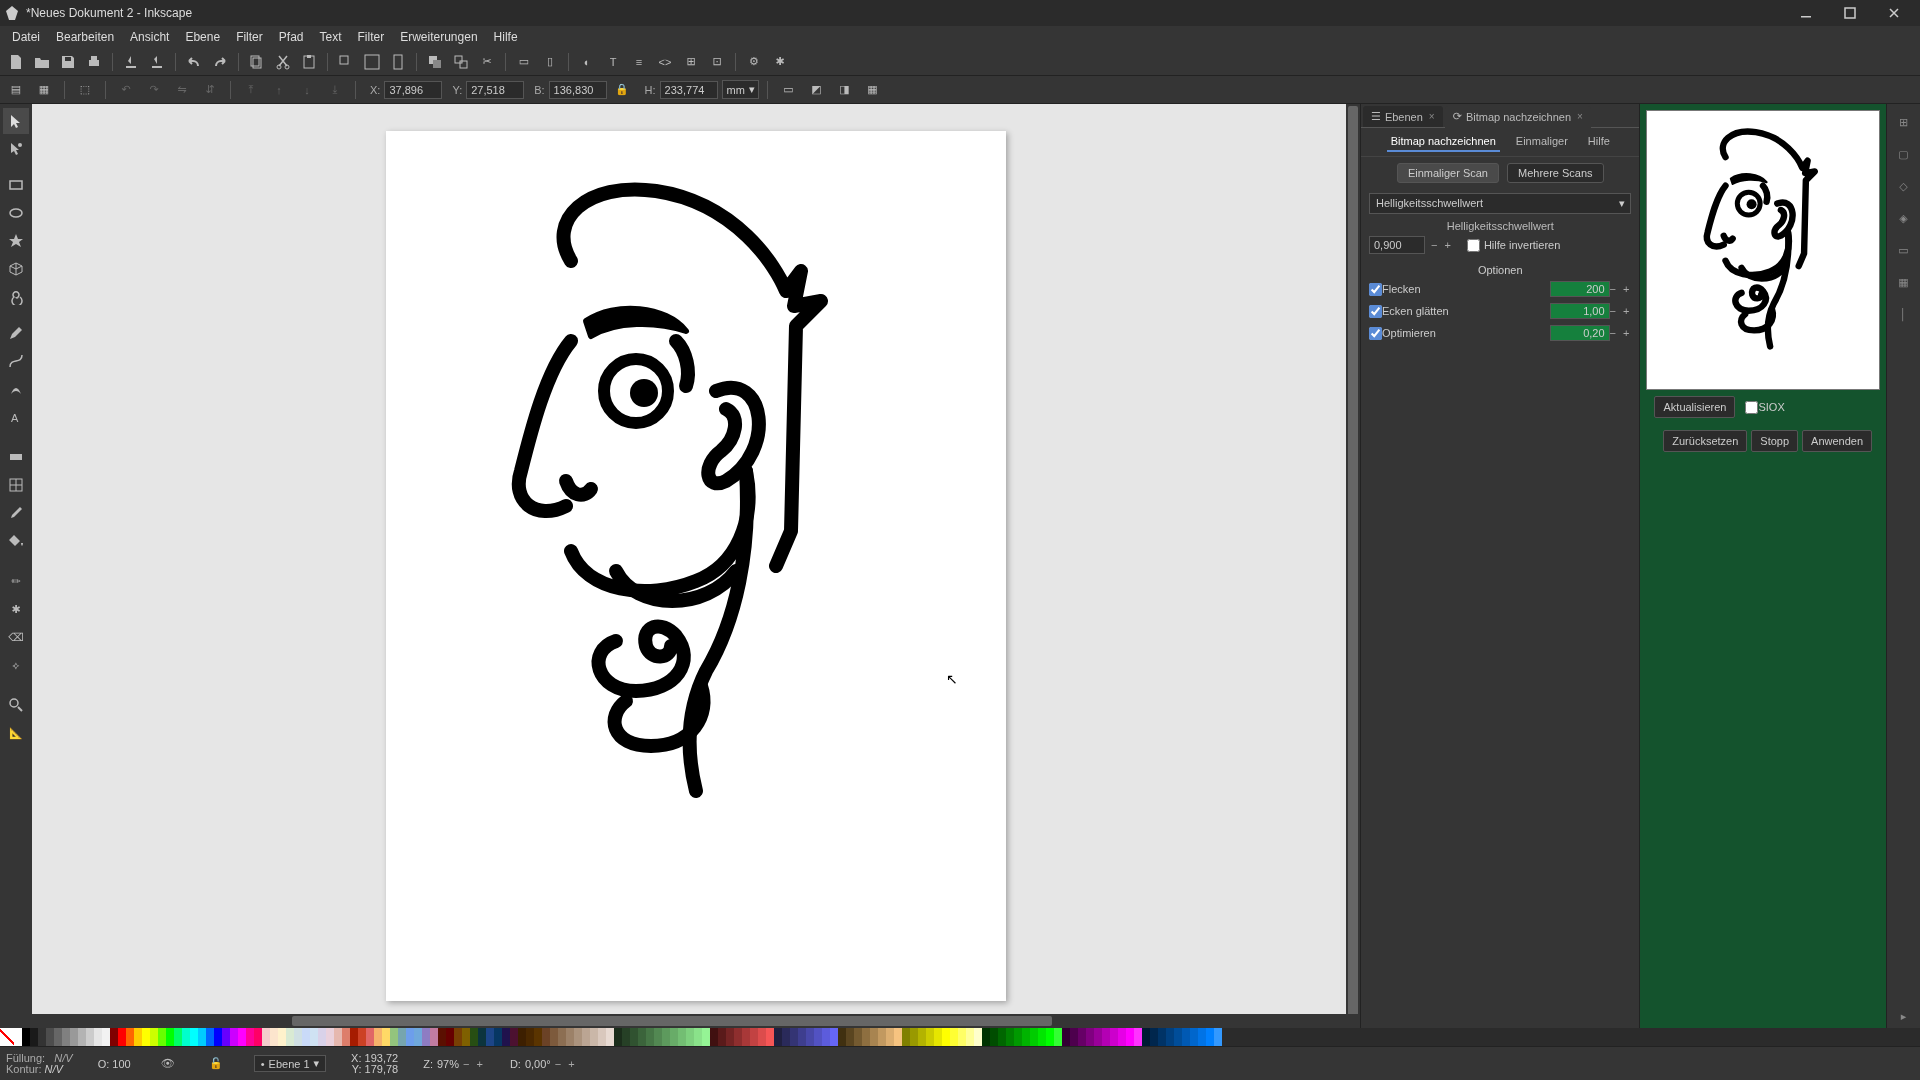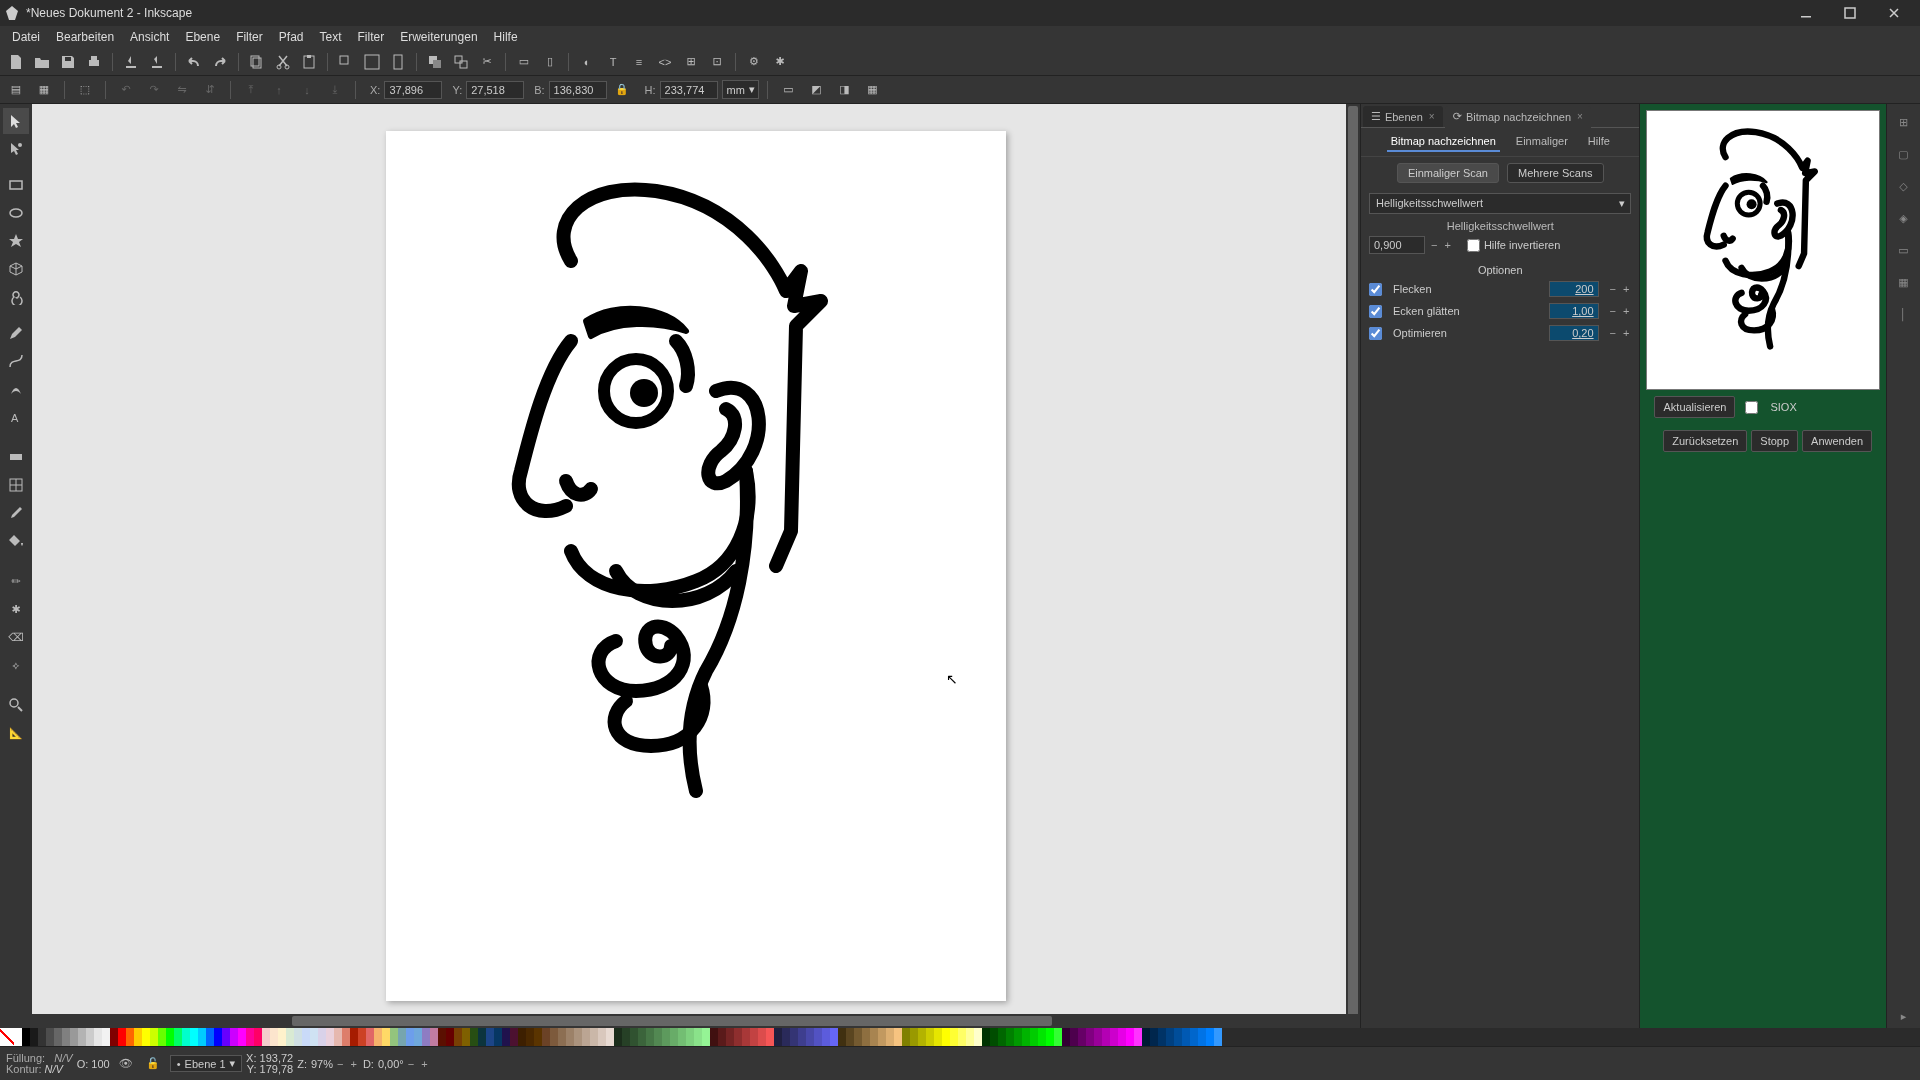--- a/index.html
+++ b/index.html
@@ -41,34 +41,34 @@
 .subtab.active { border-bottom:2px solid #5a8bd6; color:#fff; }
 .pill-row { display:flex; justify-content:center; gap:8px; padding:6px; }
 .pill { padding:3px 10px; background:#2b2b2b; border:1px solid #555; border-radius:3px; font-size:11px; color:#ccc; }
 .pill.active { background:#4a4a4a; }
 .select-row { padding:4px 8px; }
 .select-row select, .select-row .fake-sel { width:100%; background:#2b2b2b; border:1px solid #555; color:#ccc; padding:3px 6px; font-size:11px; display:flex; justify-content:space-between; }
 .label-row { padding:2px 8px 0; font-size:11px; color:#bbb; text-align:center; }
 .input-row { display:flex; align-items:center; padding:4px 8px; gap:6px; }
 .num-input { width:56px; background:#2b2b2b; border:1px solid #555; color:#ccc; padding:2px 4px; font-size:11px; }
 .spin { color:#aaa; font-size:11px; letter-spacing:2px; }
-.chk-row { display:flex; align-items:center; padding:3px 8px; gap:11px; }
+.chk-row { display:flex; align-items:center; padding:3px 8px; gap:0; }
 .chk-row input { accent-color:#5a8bd6; }
 .chk-row label { flex:1; color:#ccc; font-size:11px; }
-.chk-row .val { width:50px; background:#0c4a6e; border:1px solid #555; color:#ccc; padding:1px 4px; font-size:11px; text-align:right;text-decoration:underline; }
+.chk-row .val { width:60px; background:#15803d; border:1px solid #555; color:#ccc; padding:1px 4px; font-size:11px; text-align:right; }
 .opt-head { text-align:center; color:#ccc; padding:6px 0 2px; font-size:11px; }
 .btn-row { display:flex; padding:6px 8px; gap:4px; }
 .pbtn { padding:4px 8px; background:#2b2b2b; border:1px solid #555; color:#ccc; border-radius:2px; font-size:11px; flex:0 0 auto; }
 .preview-panel { width:246px; background:#14532d; padding:6px; }
 .preview-box { background:#fff; border:1px solid #777; height:280px; display:flex; align-items:center; justify-content:center; }
 .right-strip { width:34px; background:#353535; display:flex; flex-direction:column; align-items:center; gap:8px; padding-top:6px; border-left:1px solid #222; }
 .right-strip .ricon { width:24px; height:24px; color:#888; display:flex; align-items:center; justify-content:center; }
 .palette { height:18px; display:flex; overflow:hidden; }
 .palette .swx { flex:0 0 8px; height:18px; }
-.statusbar { height:34px; background:#353535; display:flex; align-items:center; padding:0 6px; gap:4px; color:#ccc; font-size:11px; border-top:1px solid #222; }
+.statusbar { height:34px; background:#353535; display:flex; align-items:center; padding:0 6px; gap:25px; color:#ccc; font-size:11px; border-top:1px solid #222; }
 .status-fill { display:flex; flex-direction:column; font-size:10px; line-height:11px; }
 .status-fill span:first-child { color:#aaa; }
 .status-msg { flex:1; color:#ccc; }
 .status-coord { display:flex; flex-direction:column; font-size:10px; line-height:11px; text-align:right; }
 .zoom-box { display:flex; align-items:center; gap:4px; }
 svg.glyph { width:16px; height:16px; }
 .cursor-dot { position:absolute; left:560px; top:540px; font-size:14px; color:#000; }
 </style>
 </head>
 <body>
@@ -456,21 +456,21 @@
             <path d="M240 220 C290 200 300 280 250 310 C230 320 225 295 245 280 C260 268 265 245 250 238"></path>
             <path d="M270 300 C275 380 260 450 230 500 C210 540 210 580 220 620"></path>
             <path d="M140 470 C110 480 120 520 160 520 C200 520 220 490 200 465 C185 448 165 455 170 475 C175 490 195 488 195 475"></path>
             <path d="M150 530 C130 545 135 575 175 575 C215 575 235 545 225 515"></path>
             <path d="M90 310 C95 325 108 328 115 318"></path>
           </g>
         </svg>
       </div>
       <div class="btn-row">
         <button class="pbtn">Aktualisieren</button>
-        <label style="display:flex;align-items:center;gap:12px;margin-left:6px">
+        <label style="display:flex;align-items:center;gap:0;margin-left:6px">
           <input type="checkbox" style="">
           <span>SIOX</span>
         </label>
       </div>
       <div class="btn-row" style="justify-content:flex-end">
         <button class="pbtn">Zurücksetzen</button>
         <button class="pbtn">Stopp</button>
         <button class="pbtn">Anwenden</button>
       </div>
     </div>

